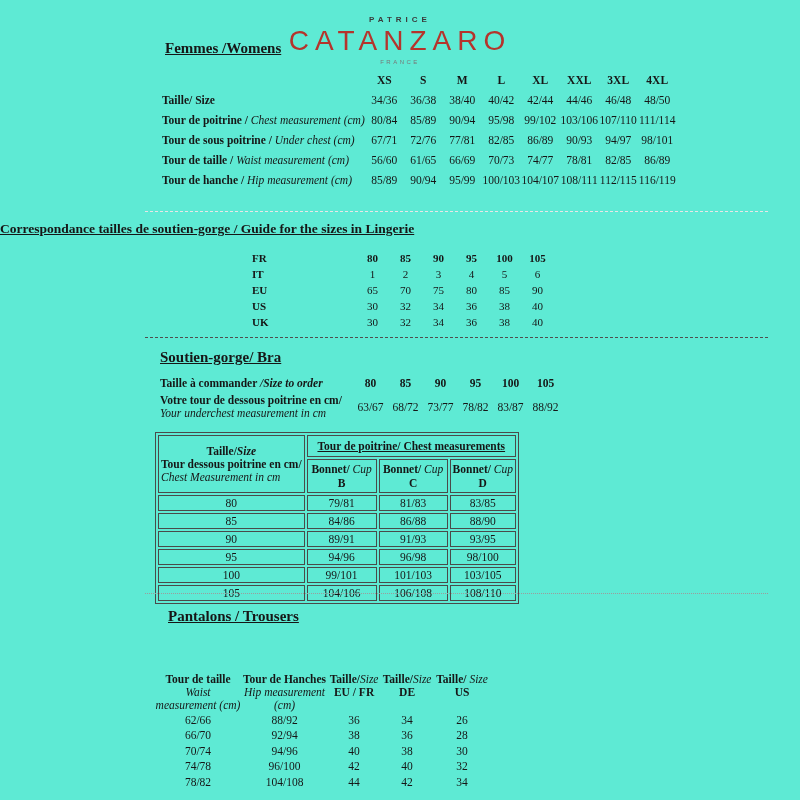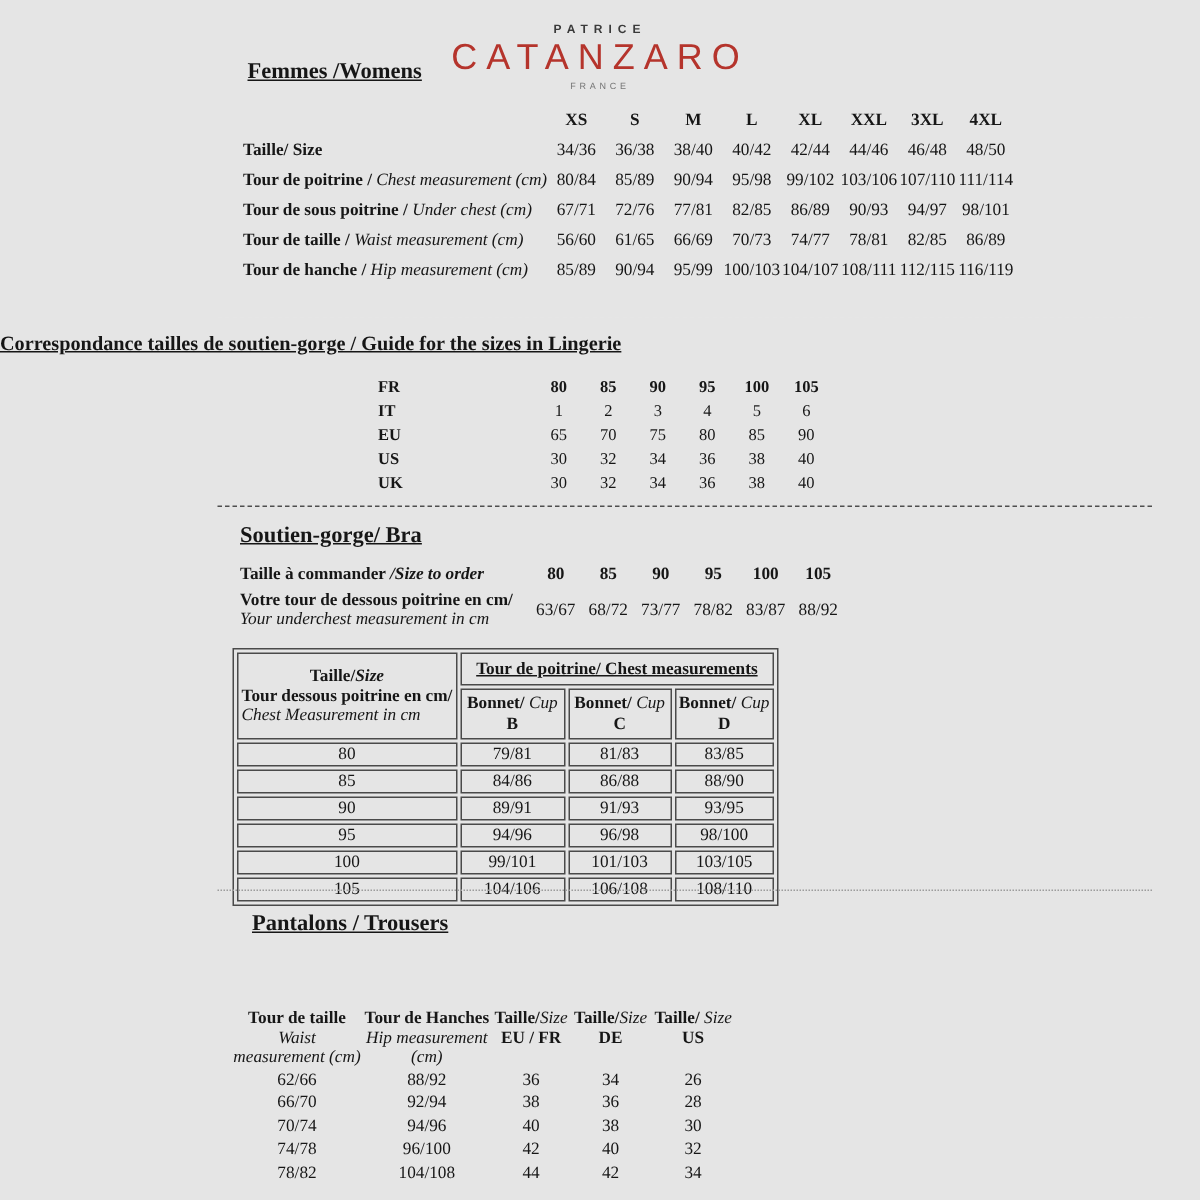--- a/index.html
+++ b/index.html
@@ -1,28 +1,28 @@
 <!DOCTYPE html>
 <html><head>
 <meta charset="utf-8">
 <style>
   html,body{margin:0;padding:0;background:#fff;}
-  .page{position:relative;width:800px;height:800px;background:#e5e5e5;
+  .page{position:relative;width:800px;height:800px;background:#5eead4;
         font-family:"Liberation Serif",serif;color:#161616;overflow:hidden;}
 
   .b{font-weight:bold;}
   .i{font-style:italic;}
   .bi{font-weight:bold;font-style:italic;}
   .u{text-decoration:underline;}
 
   
   .logo{position:absolute;top:15px;left:0;width:800px;text-align:center;
         font-family:"Liberation Sans",sans-serif;}
   .logo-top{font-size:8px;letter-spacing:4px;color:#3a3a3a;font-weight:bold;}
-  .logo-main{font-size:24px;letter-spacing:6px;color:#b5342c;margin-top:1px;}
+  .logo-main{font-size:28px;letter-spacing:6px;color:#b5342c;margin-top:1px;}
   .logo-sub{font-size:6px;letter-spacing:2.5px;color:#777;margin-top:2px;}
 
   
   .sec-title{position:absolute;margin:0;font-size:15px;font-weight:bold;
              text-decoration:underline;white-space:nowrap;}
   #femmes-title{left:165px;top:40px;}
   #lingerie-title{left:0;top:221px;width:736px;text-align:left;font-size:13.5px;}
   #bra-title{left:160px;top:349px;}
   #trousers-title{left:168px;top:608px;}
 

